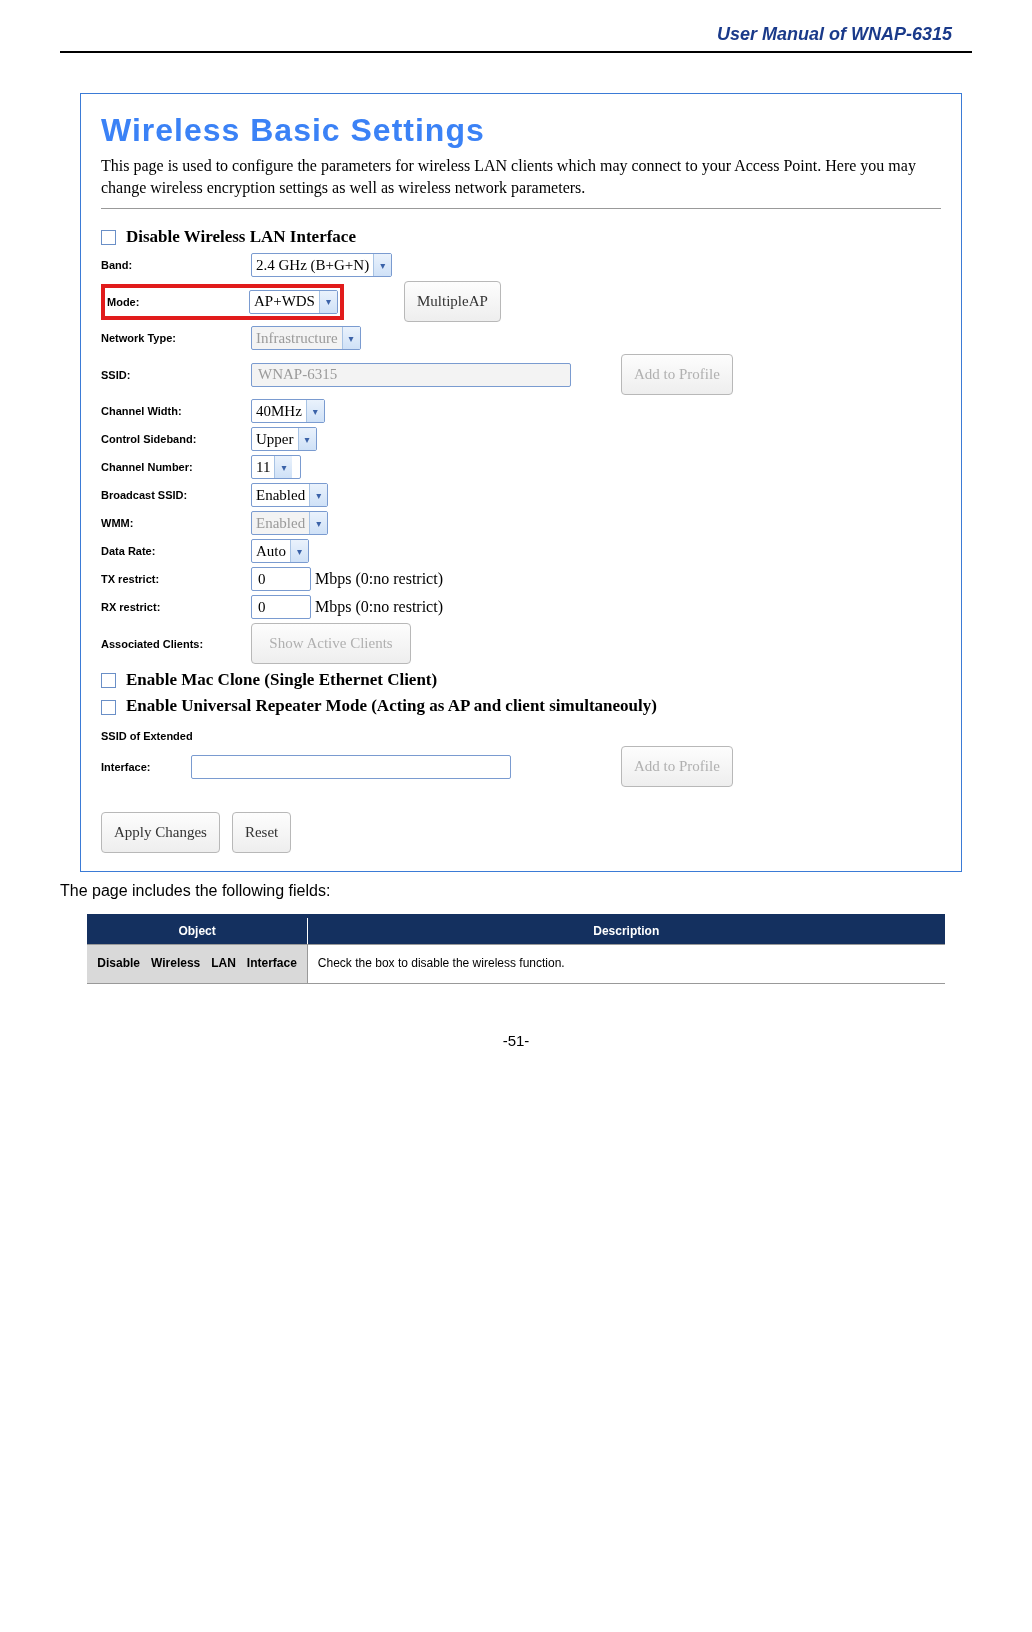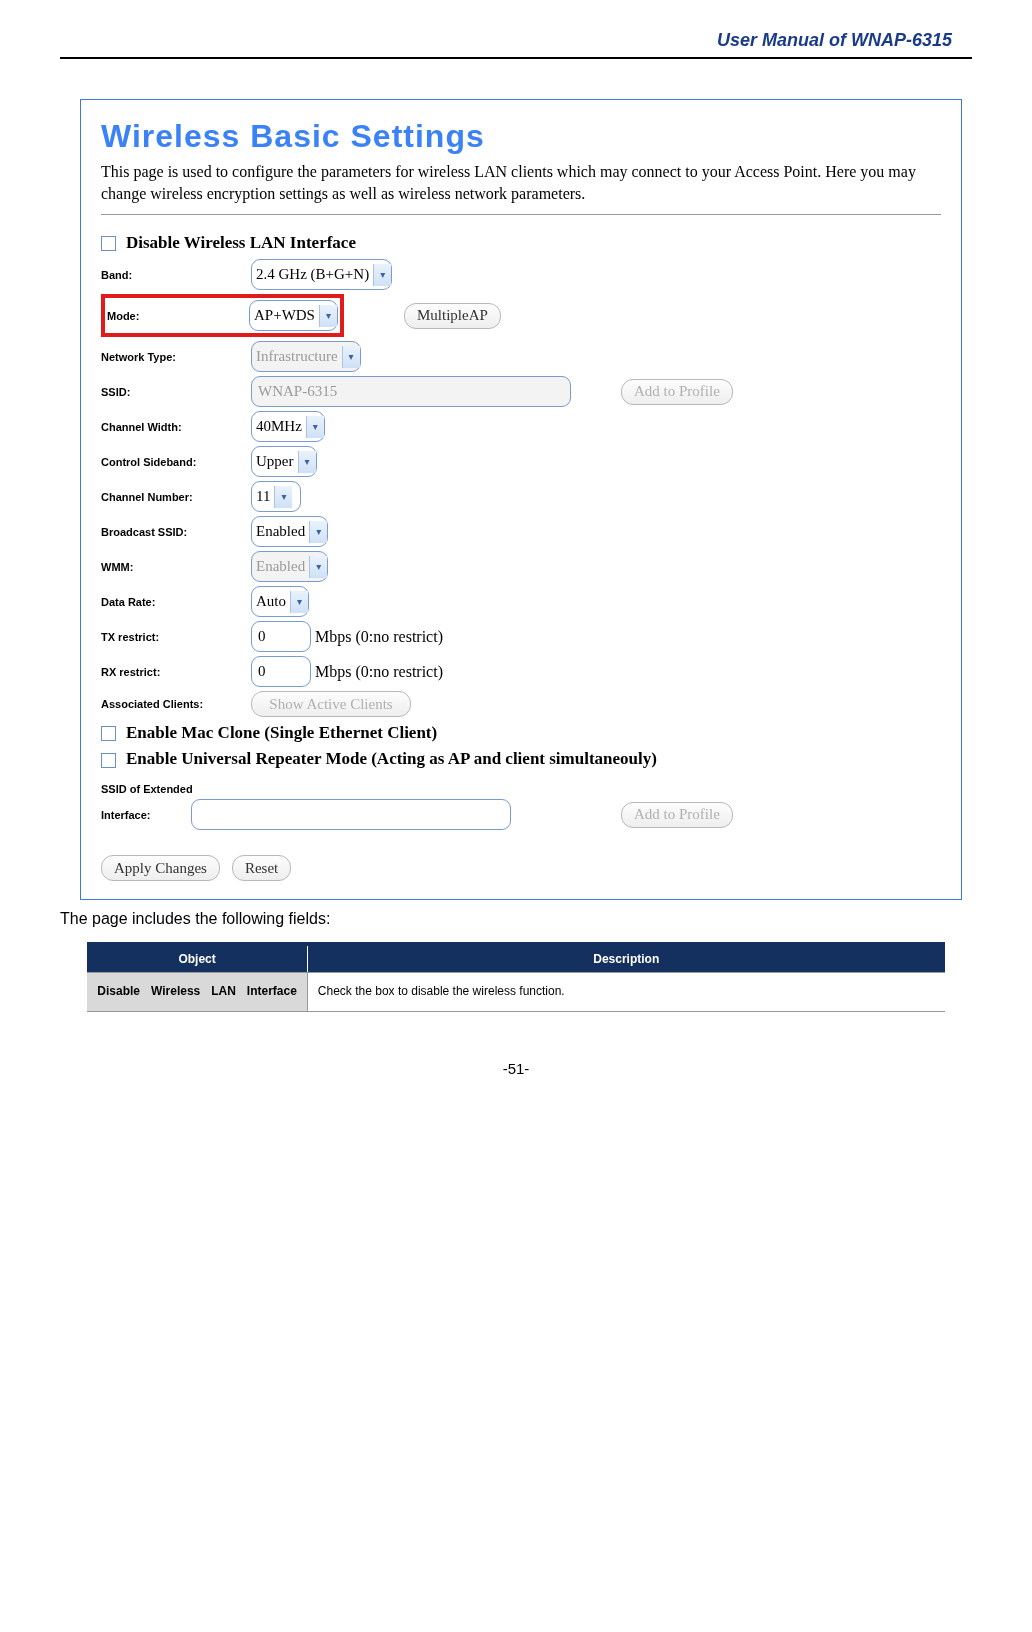--- a/index.html
+++ b/index.html
@@ -5,21 +5,21 @@
   * { box-sizing: border-box; }
   body {
     font-family: Arial, Helvetica, sans-serif;
     margin: 0;
     padding: 0;
     background: #fff;
     color: #000;
     width: 1032px;
   }
   .page {
-    padding: 30px 60px 20px 60px;
+    padding: 24px 60px 20px 60px;
   }
   .header-title {
     text-align: right;
     font-weight: bold;
     font-style: italic;
     color: #1a3a8a;
     font-size: 18px;
     padding-right: 20px;
     padding-bottom: 6px;
   }
@@ -76,24 +76,24 @@
     background: #fff;
   }
   .sb-check-label {
     font-weight: bold;
     font-family: "Times New Roman", serif;
     font-size: 17px;
   }
   .sb-select, .sb-input, .sb-btn {
     font-family: "Times New Roman", serif;
     font-size: 15px;
-    height: 31px;
+    height: 24px;
     border: 1px solid #7a9bd0;
     background: #fff;
-    border-radius: 9px;
+    border-radius: 2px;
     display: inline-flex;
     align-items: center;
     padding: 0 4px;
   }
   .sb-select { padding-right: 0; }
   .sb-select.disabled, .sb-input.disabled {
     color: #9a9a9a;
     background: #f3f3f3;
   }
   .sb-dropbtn {
@@ -104,23 +104,23 @@
     border-left: 1px solid #a8c3e4;
     display: inline-flex;
     align-items: center;
     justify-content: center;
     color: #3b62a8;
     font-size: 10px;
   }
   .sb-btn {
     background: linear-gradient(#fdfdfd,#eee);
     border: 1px solid #b8b8b8;
-    border-radius: 12px;
+    border-radius: 4px;
     padding: 0 12px;
-    height: 26px;
+    height: 41px;
     color: #333;
     cursor: pointer;
   }
   .sb-btn.disabled {
     color: #b0b0b0;
     cursor: default;
   }
   .sb-input {
     padding: 0 6px;
   }

